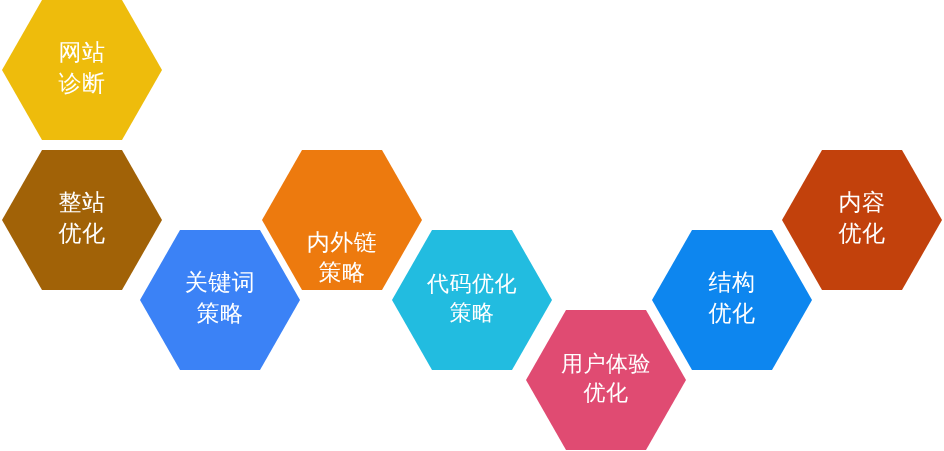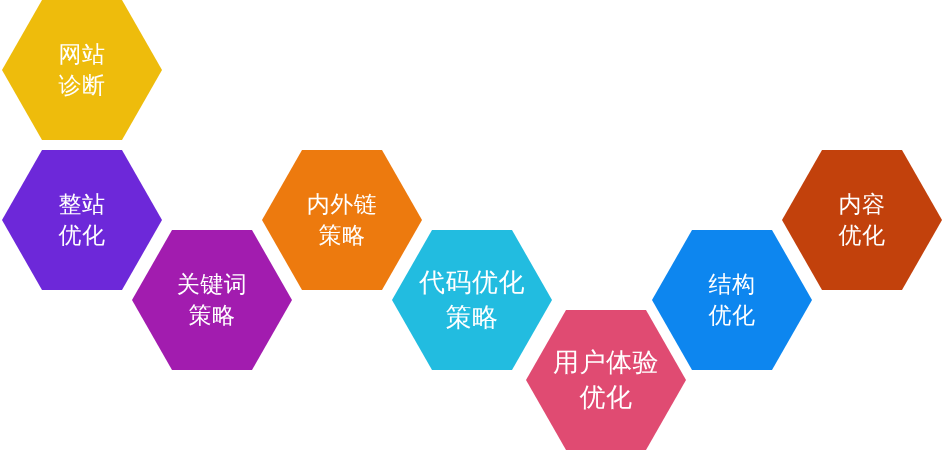--- a/index.html
+++ b/index.html
@@ -22,50 +22,51 @@
     position: absolute;
     width: 160px;
     height: 140px;
     display: flex;
     align-items: center;
     justify-content: center;
     text-align: center;
     -webkit-clip-path: polygon(25% 0%, 75% 0%, 100% 50%, 75% 100%, 25% 100%, 0% 50%);
     clip-path: polygon(25% 0%, 75% 0%, 100% 50%, 75% 100%, 25% 100%, 0% 50%);
     box-sizing: border-box;
+    font-family: Liberation Mono, monospace;
   }
   .hex-label {
     color: #ffffff;
     font-size: 23px;
     line-height: 1.33;
     letter-spacing: 0.5px;
     white-space: pre-line;
     font-weight: 400;
     padding: 0 6px;
     user-select: none;
   }
-  .hex-label.wide { font-size: 26px; }
+  .hex-label.wide { font-size: 22px; }
 </style>
 </head>
 <body>
 
 <div id="canvas" style="width: 944px; height: 451px; background: rgb(255, 255, 255);">
     <div class="hex" style="left: 2px; top: 0px; background: rgb(238, 188, 12);">
       <span class="hex-label">网站
 诊断</span>
     </div>
-    <div class="hex" style="left: 2px; top: 150px; background: #6d28d9;">
+    <div class="hex" style="left: 2px; top: 150px; background: #a16207;">
       <span class="hex-label">整站
 优化</span>
     </div>
-    <div class="hex" style="left: 132px; top: 230px; background: #a21caf;">
+    <div class="hex" style="left: 140px; top: 230px; background: #3b82f6;">
       <span class="hex-label">关键词
 策略</span>
     </div>
-    <div class="hex" style="left: 262px; top: 150px; background: rgb(237, 122, 14);">
+    <div class="hex" style="left: 262px; top: 150px; background: rgb(237, 122, 14); align-items: flex-end;">
       <span class="hex-label">内外链
 策略</span>
     </div>
     <div class="hex" style="left: 392px; top: 230px; background: rgb(34, 188, 224);">
       <span class="hex-label wide">代码优化
 策略</span>
     </div>
     <div class="hex" style="left: 526px; top: 310px; background: rgb(224, 75, 114);">
       <span class="hex-label wide">用户体验
 优化</span>

